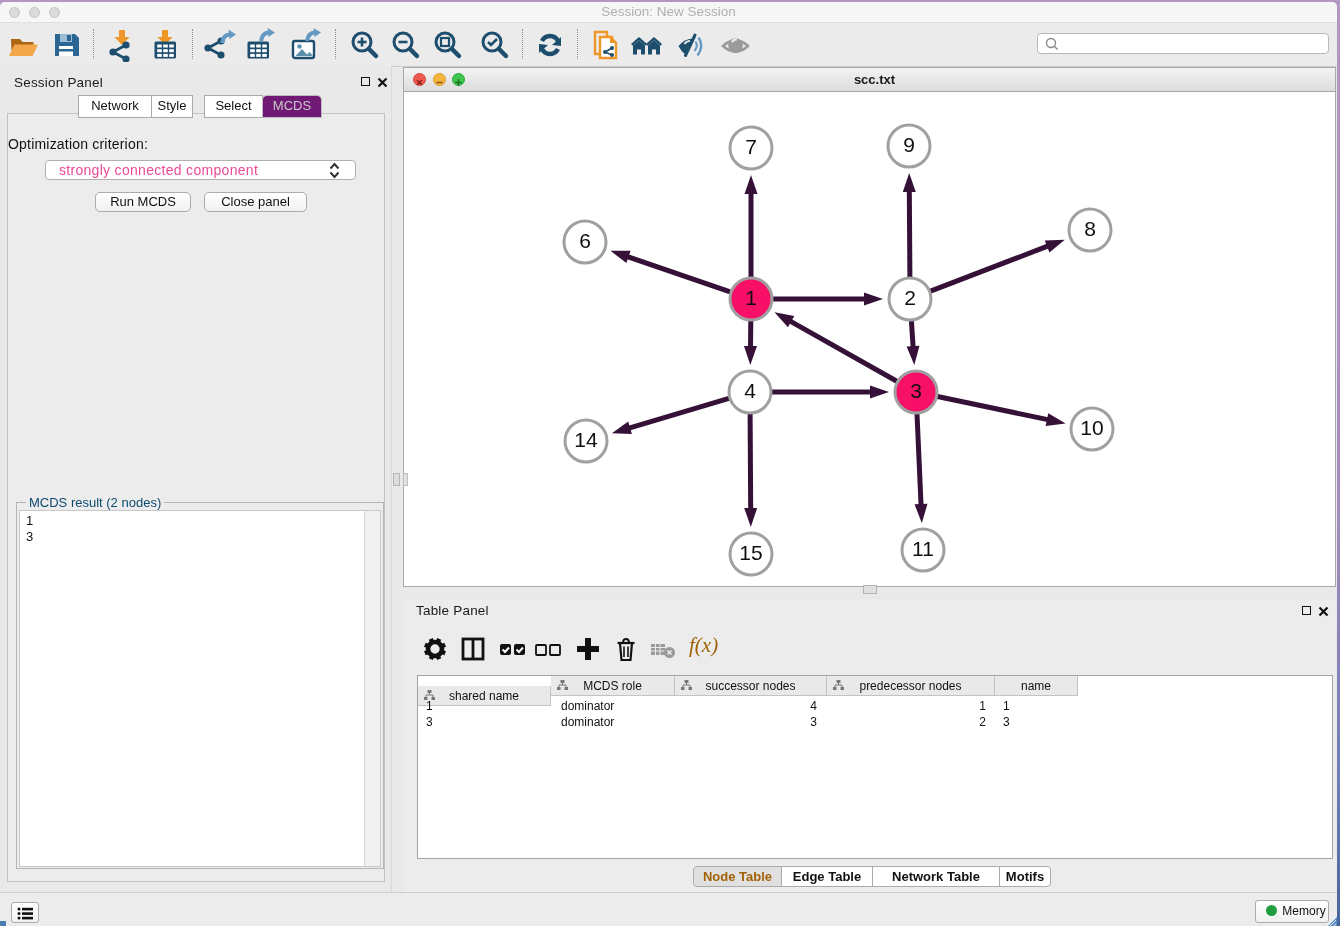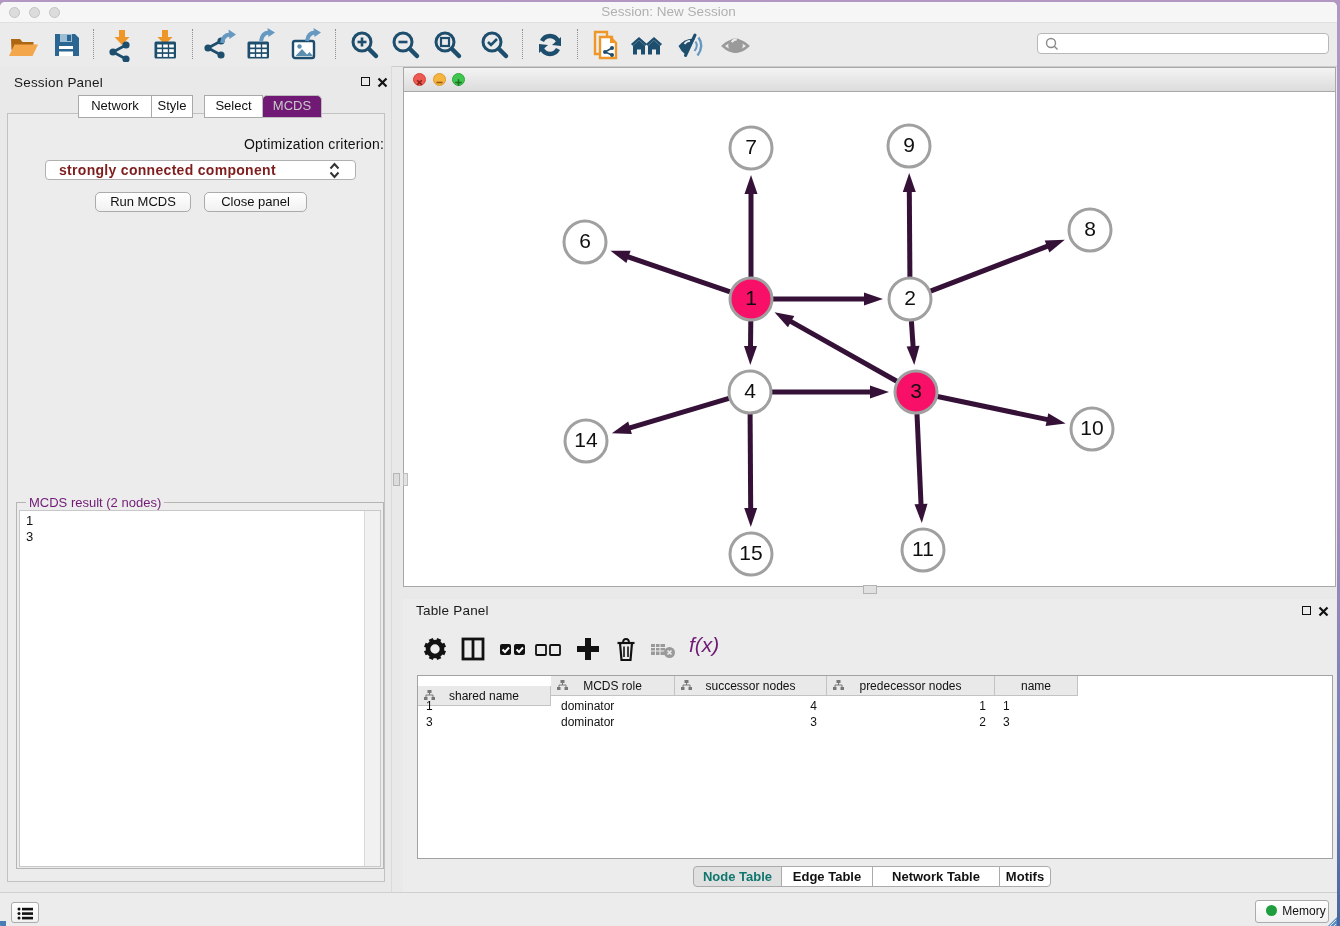--- a/index.html
+++ b/index.html
@@ -184,49 +184,50 @@
     <div class="panehdr" style="position:absolute;left:14px;top:9px;">Session Panel</div>
     <div class="maxbox" style="left:361px;top:11px;"></div>
     <div class="closex" style="left:377px;top:11px;"><svg width="11" height="11" viewBox="0 0 11 11">
           <path d="M1.5 1.5 L9.5 9.5 M9.5 1.5 L1.5 9.5" stroke="#111" stroke-width="2.2"></path>
         </svg></div>
     <div class="cptab" style="left:78px;width:74px;">Network</div>
     <div class="cptab" style="left:151px;width:42px;">Style</div>
     <div class="cptab" style="left:204px;width:59px;">Select</div>
     <div class="cptab" style="left:262px;width:60px;background:#701a75;color:#c9c9c9;border-radius:5px 5px 0 0;border-color:#bdbdbd;">MCDS</div>
     <div id="cpcontent">
-      <div style="position:absolute;left:0;top:22px;width:100%;text-align:right;font-size:14px;letter-spacing:0.2px;color:#111;">Optimization criterion:</div>
+      <div style="position:absolute;left:0;top:22px;width:100%;text-align:left;font-size:14px;letter-spacing:0.2px;color:#111;">Optimization criterion:</div>
       <div style="position:absolute;left:37px;top:46px;width:311px;height:20px;background:#fff;border:1px solid #b0b0b0;border-radius:4px;box-sizing:border-box;">
-        <span style="position:absolute;left:13px;top:1px;font-size:14px;letter-spacing:0.3px;color:#7f1d1d;font-weight:bold;">strongly connected component</span>
+        <span style="position:absolute;left:13px;top:1px;font-size:14px;letter-spacing:0.3px;color:#ec4899;">strongly connected component</span>
         <svg width="13" height="17" viewBox="0 0 13 17" style="position:absolute;right:14px;top:1px;">
             <path d="M2.5 6.5 L6.5 2 L10.5 6.5" stroke="#333" stroke-width="2" fill="none"></path>
             <path d="M2.5 10.5 L6.5 15 L10.5 10.5" stroke="#333" stroke-width="2" fill="none"></path>
           </svg>
       </div>
       <div class="btn" style="left:87px;top:78px;width:96px;height:20px;line-height:18px;">Run MCDS</div>
       <div class="btn" style="left:196px;top:78px;width:103px;height:20px;line-height:18px;">Close panel</div>
       <div id="mcdsfieldset">
-        <div style="position:absolute;left:9px;top:-8px;background:#ececec;padding:0 3px;font-size:13px;color:#701a75;">MCDS result (2 nodes)</div>
+        <div style="position:absolute;left:9px;top:-8px;background:#ececec;padding:0 3px;font-size:13px;color:#0c4a6e;">MCDS result (2 nodes)</div>
         <div id="mcdstext">1<br>3
           <div style="position:absolute;right:0px;top:0px;width:15px;height:355px;background:#f1f1f1;border-left:1px solid #d8d8d8;"></div>
         </div>
       </div>
     </div>
   </div>
   <div id="netwin">
     <div id="nettitle">
       <div class="mactl" style="left:9px;background:#ed5a52;border:1px solid #d3433b;"><svg width="11" height="11" viewBox="0 0 11 11">
             <path d="M3.2 3.2 l4.6 4.6 m0 -4.6 l-4.6 4.6" stroke="#8c1f17" stroke-width="1.5"></path>
           </svg></div>
       <div class="mactl" style="left:29px;background:#f6b53d;border:1px solid #dd9b2f;"><svg width="11" height="11" viewBox="0 0 11 11">
             <path d="M2.4 5.5 h6.2" stroke="#96591b" stroke-width="1.6"></path>
           </svg></div>
       <div class="mactl" style="left:48px;background:#3fc64e;border:1px solid #2fa83c;"><svg width="11" height="11" viewBox="0 0 11 11">
             <path d="M5.5 2.2 v6.6 M2.2 5.5 h6.6" stroke="#1c6e26" stroke-width="1.5"></path>
           </svg></div>
+      <div id="netname">scc.txt</div>
     </div>
     <svg width="931" height="495" style="position:absolute;left:0;top:23px;" viewBox="0 0 931 495">
 <line x1="347.0" y1="186.0" x2="347.0" y2="101.0" stroke="#351138" stroke-width="5"></line>
 <polygon points="347.0,84.0 353.5,103.0 340.5,103.0" fill="#351138"></polygon>
 <line x1="326.2" y1="200.9" x2="222.6" y2="165.3" stroke="#351138" stroke-width="5"></line>
 <polygon points="206.5,159.8 226.6,159.8 222.4,172.1" fill="#351138"></polygon>
 <line x1="369.0" y1="208.0" x2="462.0" y2="208.0" stroke="#351138" stroke-width="5"></line>
 <polygon points="479.0,208.0 460.0,214.5 460.0,201.5" fill="#351138"></polygon>
 <line x1="346.8" y1="230.0" x2="346.5" y2="257.0" stroke="#351138" stroke-width="5"></line>
 <polygon points="346.3,274.0 340.0,254.9 353.0,255.1" fill="#351138"></polygon>
@@ -319,21 +320,21 @@
           </svg></div>
       <div style="position:absolute;left:231px;top:2px;width:30px;height:30px;"><svg width="30" height="30" viewBox="0 0 30 30">
             <rect x="3" y="10" width="14" height="11" fill="#9a9a9a"></rect>
             <line x1="3" y1="13.5" x2="17" y2="13.5" stroke="#ececec" stroke-width="1"></line>
             <line x1="3" y1="17" x2="17" y2="17" stroke="#ececec" stroke-width="1"></line>
             <line x1="7.5" y1="10" x2="7.5" y2="21" stroke="#ececec" stroke-width="1"></line>
             <line x1="12" y1="10" x2="12" y2="21" stroke="#ececec" stroke-width="1"></line>
             <circle cx="21.5" cy="18.5" r="5.5" fill="#9a9a9a"></circle>
             <path d="M19.5 16.5 l4 4 m0 -4 l-4 4" stroke="#ececec" stroke-width="1.6"></path>
           </svg></div>
-      <div style="position:absolute;left:272px;top:1px;font-family:Liberation Sans, sans-serif;font-style:italic;font-size:21px;color:#701a75;">f(x)</div>
+      <div style="position:absolute;left:272px;top:1px;font-family:Liberation Serif, serif;font-style:italic;font-size:21px;color:#a16207;">f(x)</div>
       </div>
     <div id="tbl">
       <div class="th" style="left:0px;width:133px;margin-top:10px;"><svg width="11" height="11" viewBox="0 0 11 11" style="position:absolute;left:6px;top:4px;">
             <rect x="3.5" y="0" width="4" height="3" fill="#777"></rect>
             <rect x="0" y="7" width="3.5" height="3" fill="#777"></rect>
             <rect x="7.5" y="7" width="3.5" height="3" fill="#777"></rect>
             <path d="M5.5 3 v2 M2 7 v-2 h7 v2" stroke="#777" stroke-width="1" fill="none"></path>
           </svg>shared name</div>
       <div class="th" style="left:133px;width:124px;"><svg width="11" height="11" viewBox="0 0 11 11" style="position:absolute;left:6px;top:4px;">
             <rect x="3.5" y="0" width="4" height="3" fill="#777"></rect>
@@ -358,21 +359,21 @@
       <div class="td" style="left:143px;top:22px;">dominator</div>
       <div class="td" style="left:257px;top:22px;width:142px;text-align:right;">4</div>
       <div class="td" style="left:409px;top:22px;width:159px;text-align:right;">1</div>
       <div class="td" style="left:585px;top:22px;">1</div>
       <div class="td" style="left:8px;top:38px;">3</div>
       <div class="td" style="left:143px;top:38px;">dominator</div>
       <div class="td" style="left:257px;top:38px;width:142px;text-align:right;">3</div>
       <div class="td" style="left:409px;top:38px;width:159px;text-align:right;">2</div>
       <div class="td" style="left:585px;top:38px;">3</div>
     </div>
-    <div class="btab" style="left:290px;width:89px;background:#e0e0e0;color:#0f766e;border-radius:4px 0 0 4px;font-weight:bold;">Node Table</div>
+    <div class="btab" style="left:290px;width:89px;background:#e0e0e0;color:#a16207;border-radius:4px 0 0 4px;font-weight:bold;">Node Table</div>
     <div class="btab" style="left:378px;width:92px;">Edge Table</div>
     <div class="btab" style="left:469px;width:128px;">Network Table</div>
     <div class="btab" style="left:596px;width:52px;border-radius:0 4px 4px 0;">Motifs</div>
   </div>
   <div id="statusbar">
     <div class="btn" style="left:11px;top:9px;width:28px;height:21px;border-radius:3px;"><svg width="16" height="13" viewBox="0 0 16 13" style="margin-top:4px;">
           <circle cx="2" cy="2" r="1.5" fill="#111"></circle>
           <circle cx="2" cy="6.5" r="1.5" fill="#111"></circle>
           <circle cx="2" cy="11" r="1.5" fill="#111"></circle>
           <rect x="5" y="0.8" width="11" height="2.6" fill="#111"></rect>

